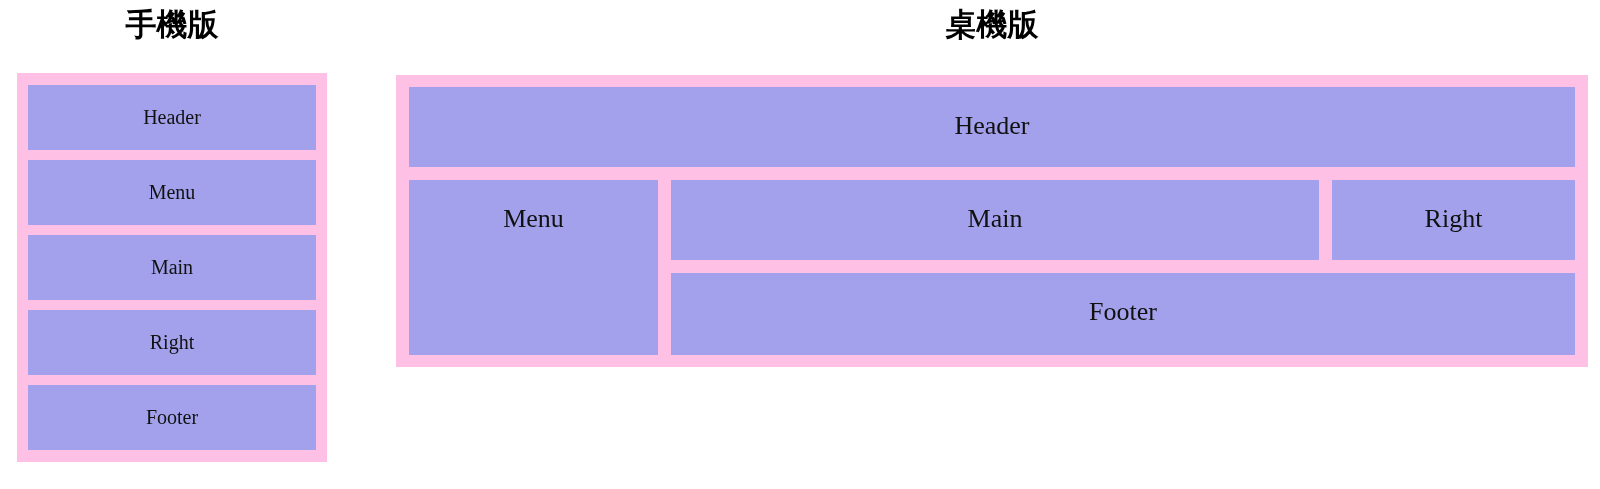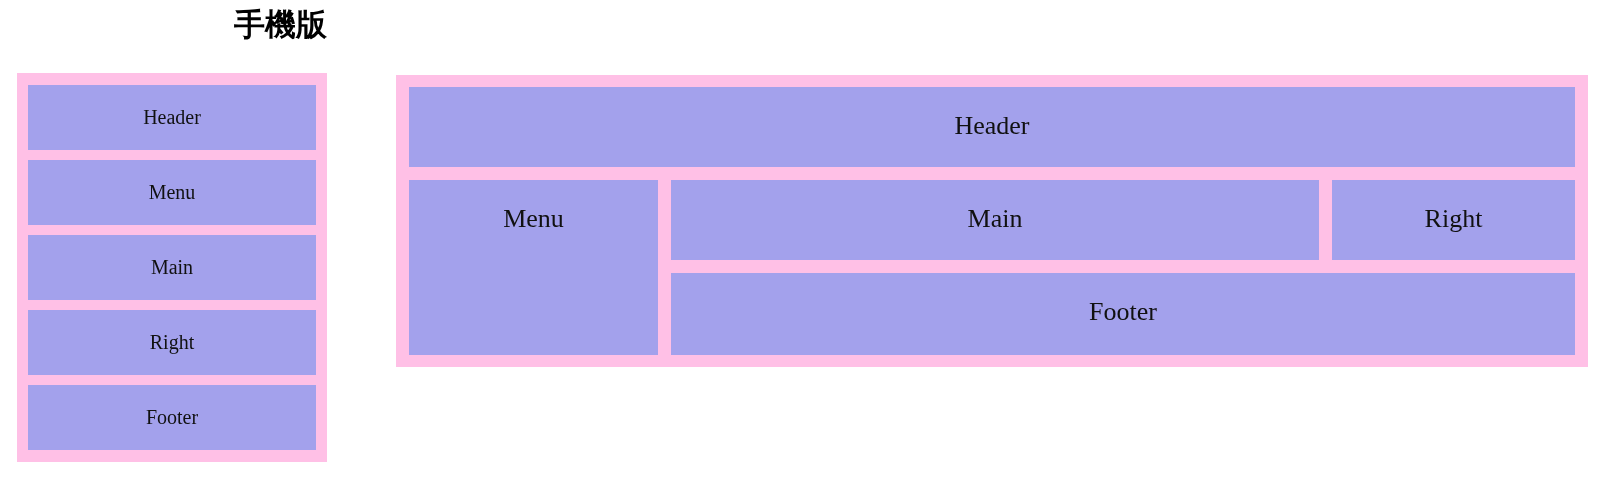--- a/index.html
+++ b/index.html
@@ -26,21 +26,21 @@
   .section-title {
     position: absolute;
     top: 5px;
     text-align: center;
     font-family: "Liberation Sans", "DejaVu Sans", sans-serif;
     font-weight: bold;
     font-size: 31px;
     line-height: 40px;
     color: var(--title);
   }
-  .mobile-title { left: 17px; width: 310px; text-align: right; }
+  .mobile-title { left: 17px; width: 310px; }
   .desktop-title { left: 396px; width: 1192px; }
 
   
   .mobile-container {
     position: absolute;
     left: 17px;
     top: 73px;
     width: 310px;
     height: 389px;
     background: var(--pink);
@@ -88,20 +88,21 @@
   .dbox-right  { grid-column: 3;     grid-row: 2; }
   .dbox-footer { grid-column: 2 / 4; grid-row: 3; }
 </style>
 </head>
 <body>
 
 <div class="canvas">
 
   <div class="section-title mobile-title">手機版</div>
 
+  <div class="section-title desktop-title">桌機版</div>
 
   <div class="mobile-container">
     <div class="box">Header</div>
     <div class="box">Menu</div>
     <div class="box">Main</div>
     <div class="box">Right</div>
     <div class="box">Footer</div>
   </div>
 
   <div class="desktop-container">

